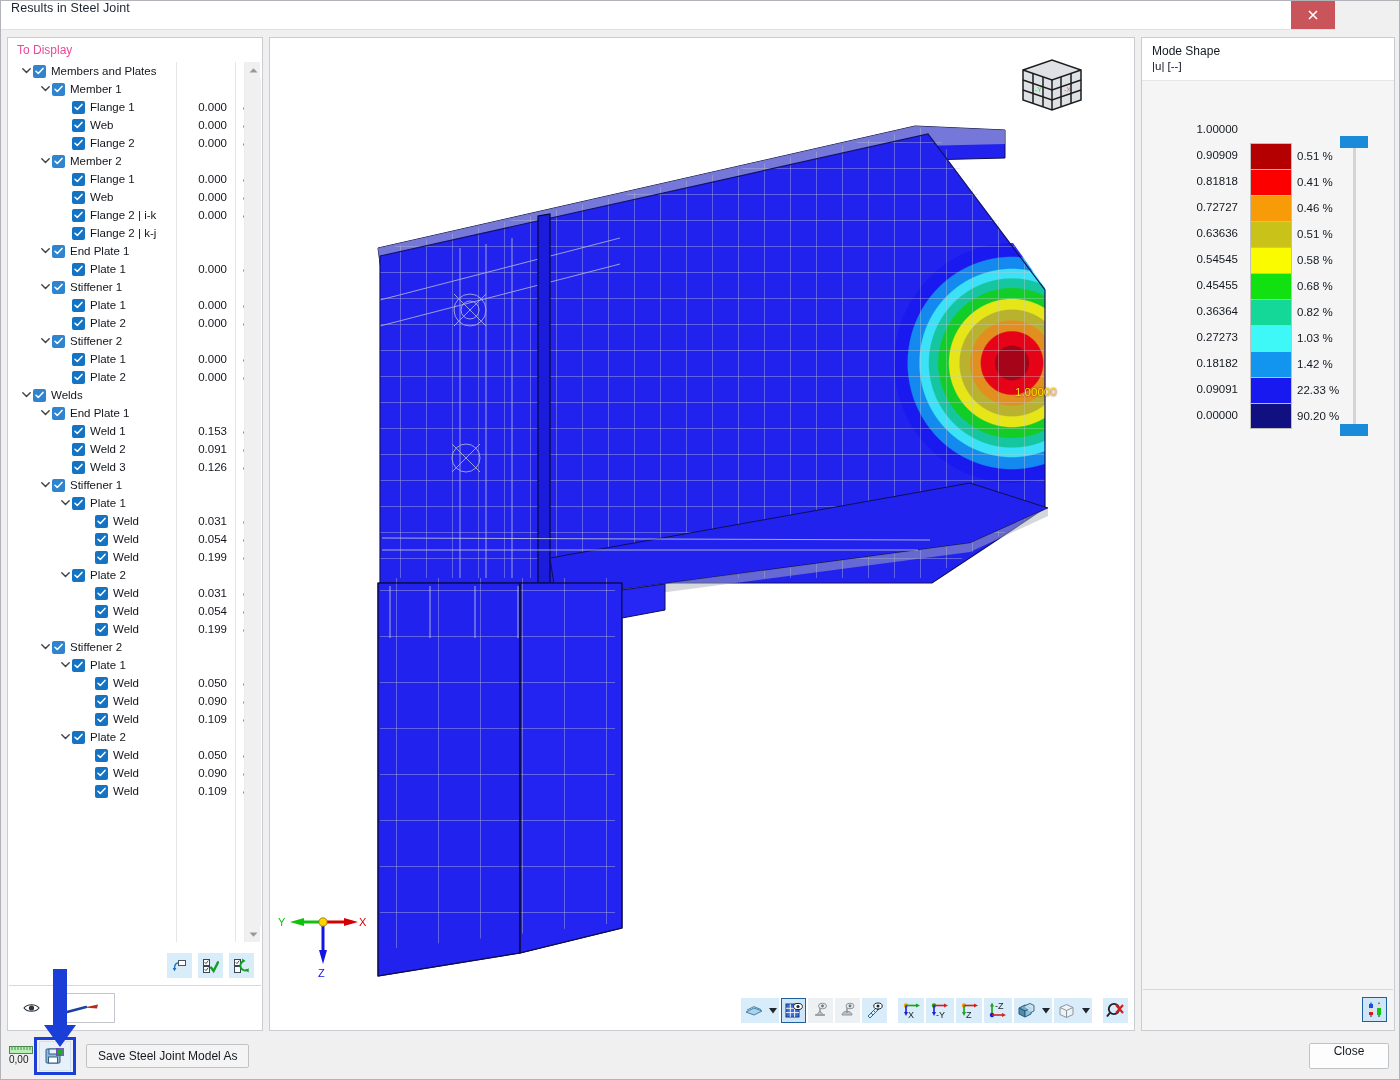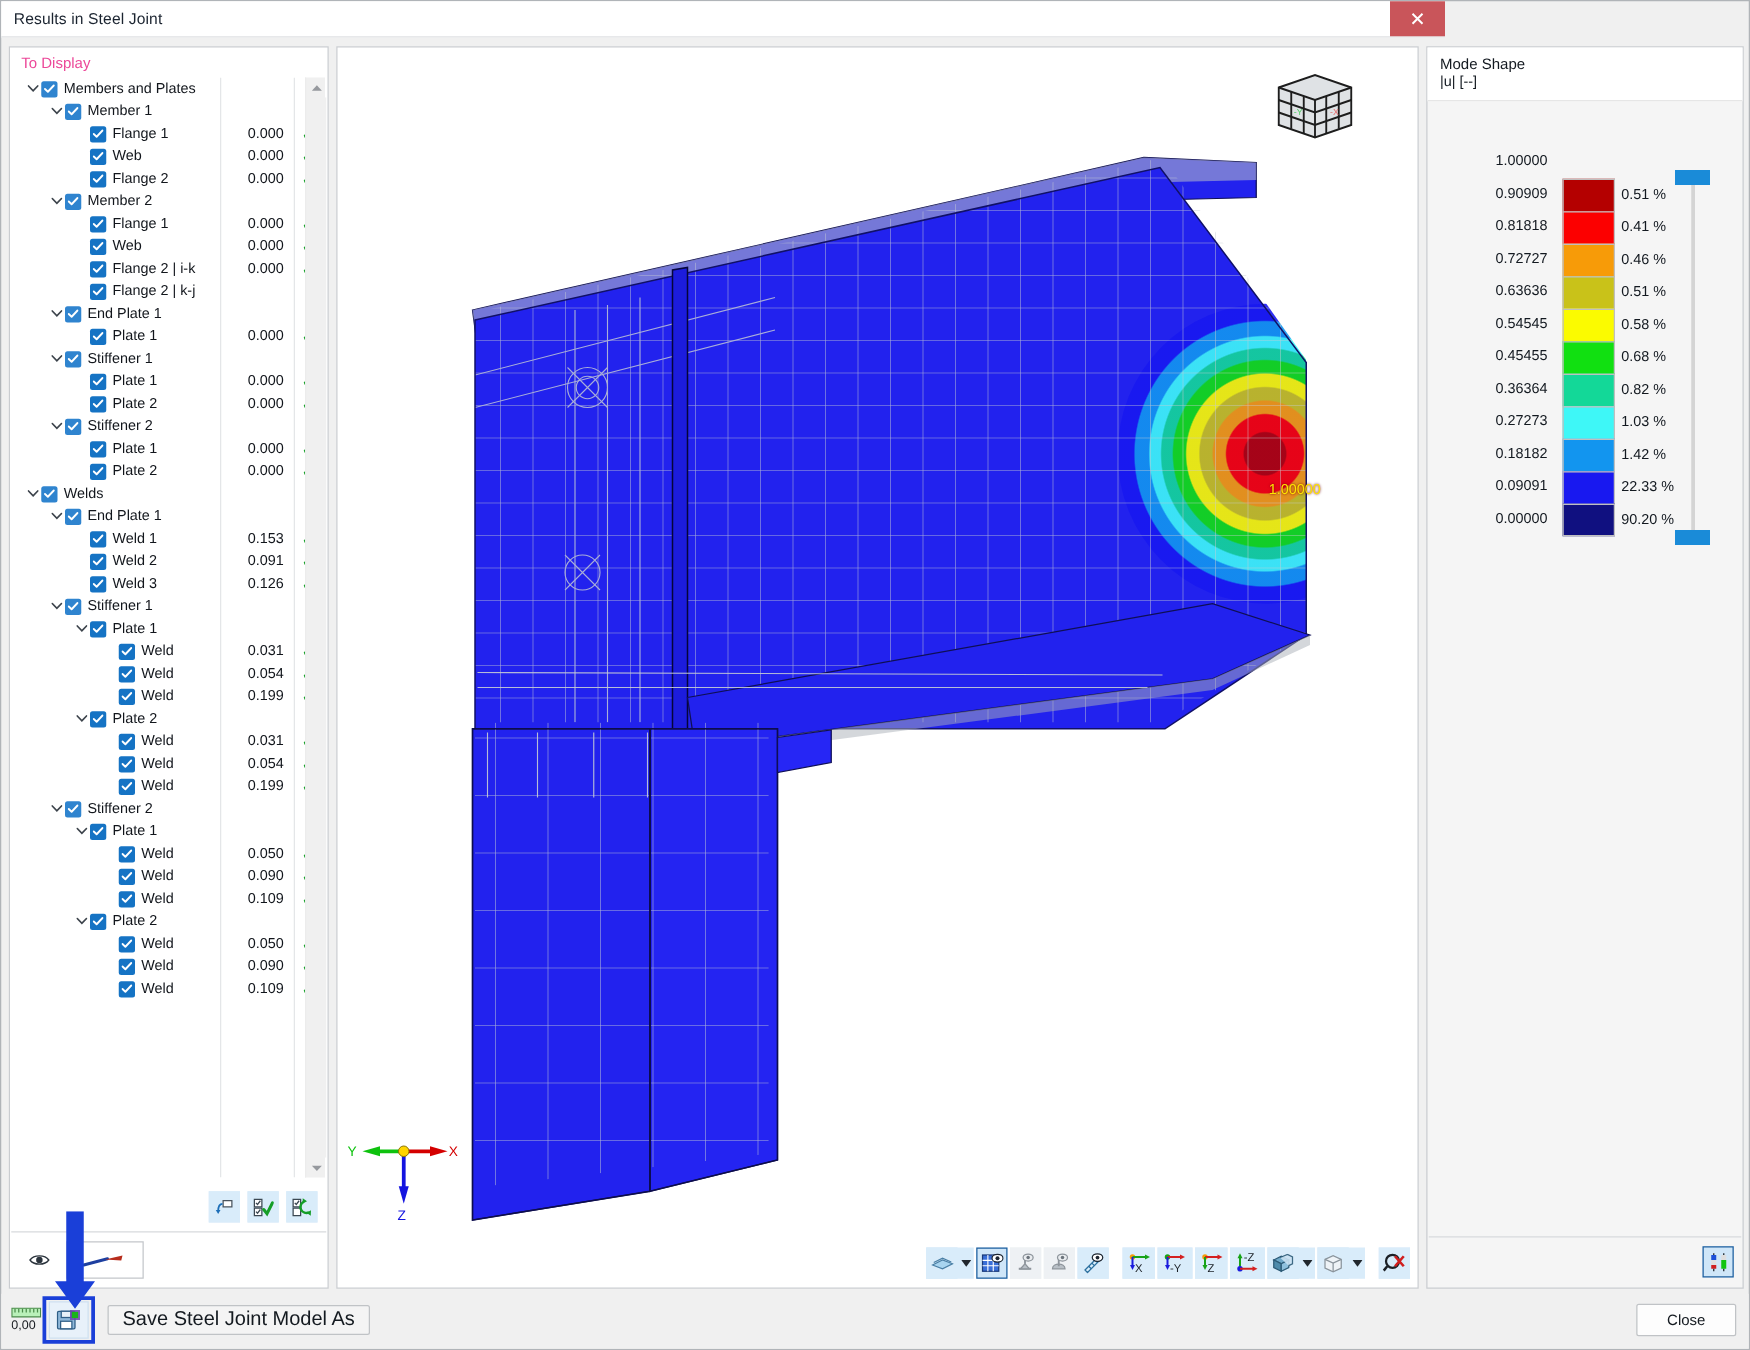--- a/index.html
+++ b/index.html
@@ -12,24 +12,24 @@
   }
   .app {
     position: relative;
     width: 1400px; height: 1080px;
     background: #f0f0f0;
     border: 1px solid #b0b4b8;
   }
 
   
   .titlebar {
-    position: absolute; left: 0; top: 0; width: 1155px; height: 29px;
+    position: absolute; left: 0; top: 0; width: 1334px; height: 29px;
     background: #ffffff;
     border-bottom: 1px solid #dfe1e3;
-    display: flex; align-items: center;
+    display: flex; 
   }
   .titlebar-text {
     font-size: 12.5px; color: #1b2430; margin-left: 10px; letter-spacing: .1px;
   }
   .titlebar-close {
     position: absolute; right: 0; top: 0; width: 44px; height: 28px;
     background: #c9555a; color: #ffffff;
     display: flex; align-items: center; justify-content: center;
     font-size: 13px; font-family: "DejaVu Sans", sans-serif;
     cursor: pointer;
@@ -180,27 +180,27 @@
     background: #e8f1fa; border: 1px solid #cfe0ef;
     display:flex; align-items:center; justify-content:center; cursor:pointer;
   }
   .save-focus {
     position: absolute; left: 33px; top: 2px; width: 42px; height: 38px;
     border: 3px solid #1a3fd8; pointer-events: none;
   }
   .save-as-btn {
     position: absolute; left: 85px; top: 9px; height: 24px; padding: 0 11px;
     background: #f4f4f4; border: 1px solid #c0c3c6; border-radius: 2px;
-    font-size: 16px; color: #141a20; display:flex; align-items:center; cursor:pointer;
+    font-size: 12px; color: #141a20; display:flex; align-items:center; cursor:pointer;
   }
   .close-btn {
     position: absolute; right: 10px; top: 8px; width: 80px; height: 26px;
     background: #fdfdfd; border: 1px solid #c0c3c6; border-radius: 2px;
     font-size: 12px; color: #141a20;
-    display:flex; align-items:center; justify-content:center; cursor:pointer;
+    display:flex; justify-content:center; cursor:pointer;
   }
 
   
   .anno-arrow { position: absolute; left: 42px; top: 968px; z-index: 40; pointer-events:none; }
 </style>
 </head>
 <body>
 
 <div class="app">
 

